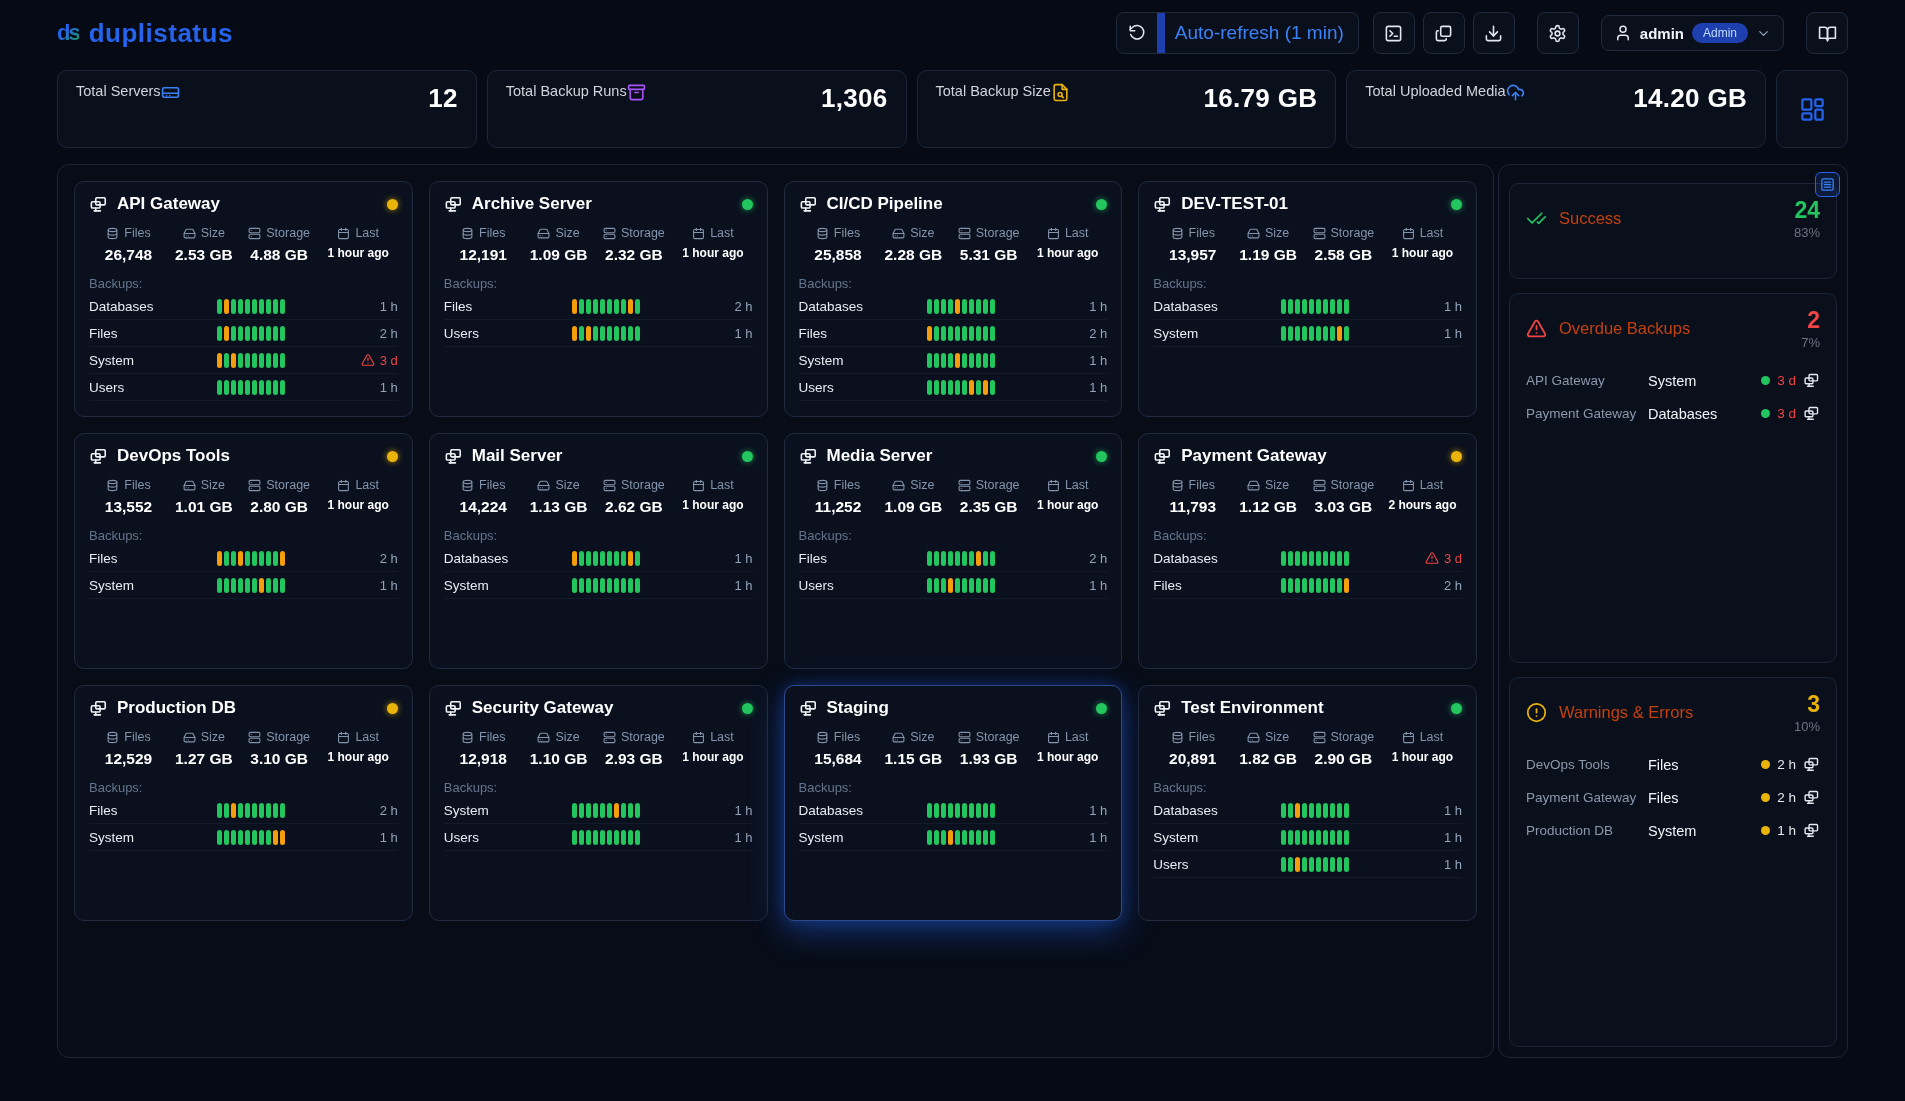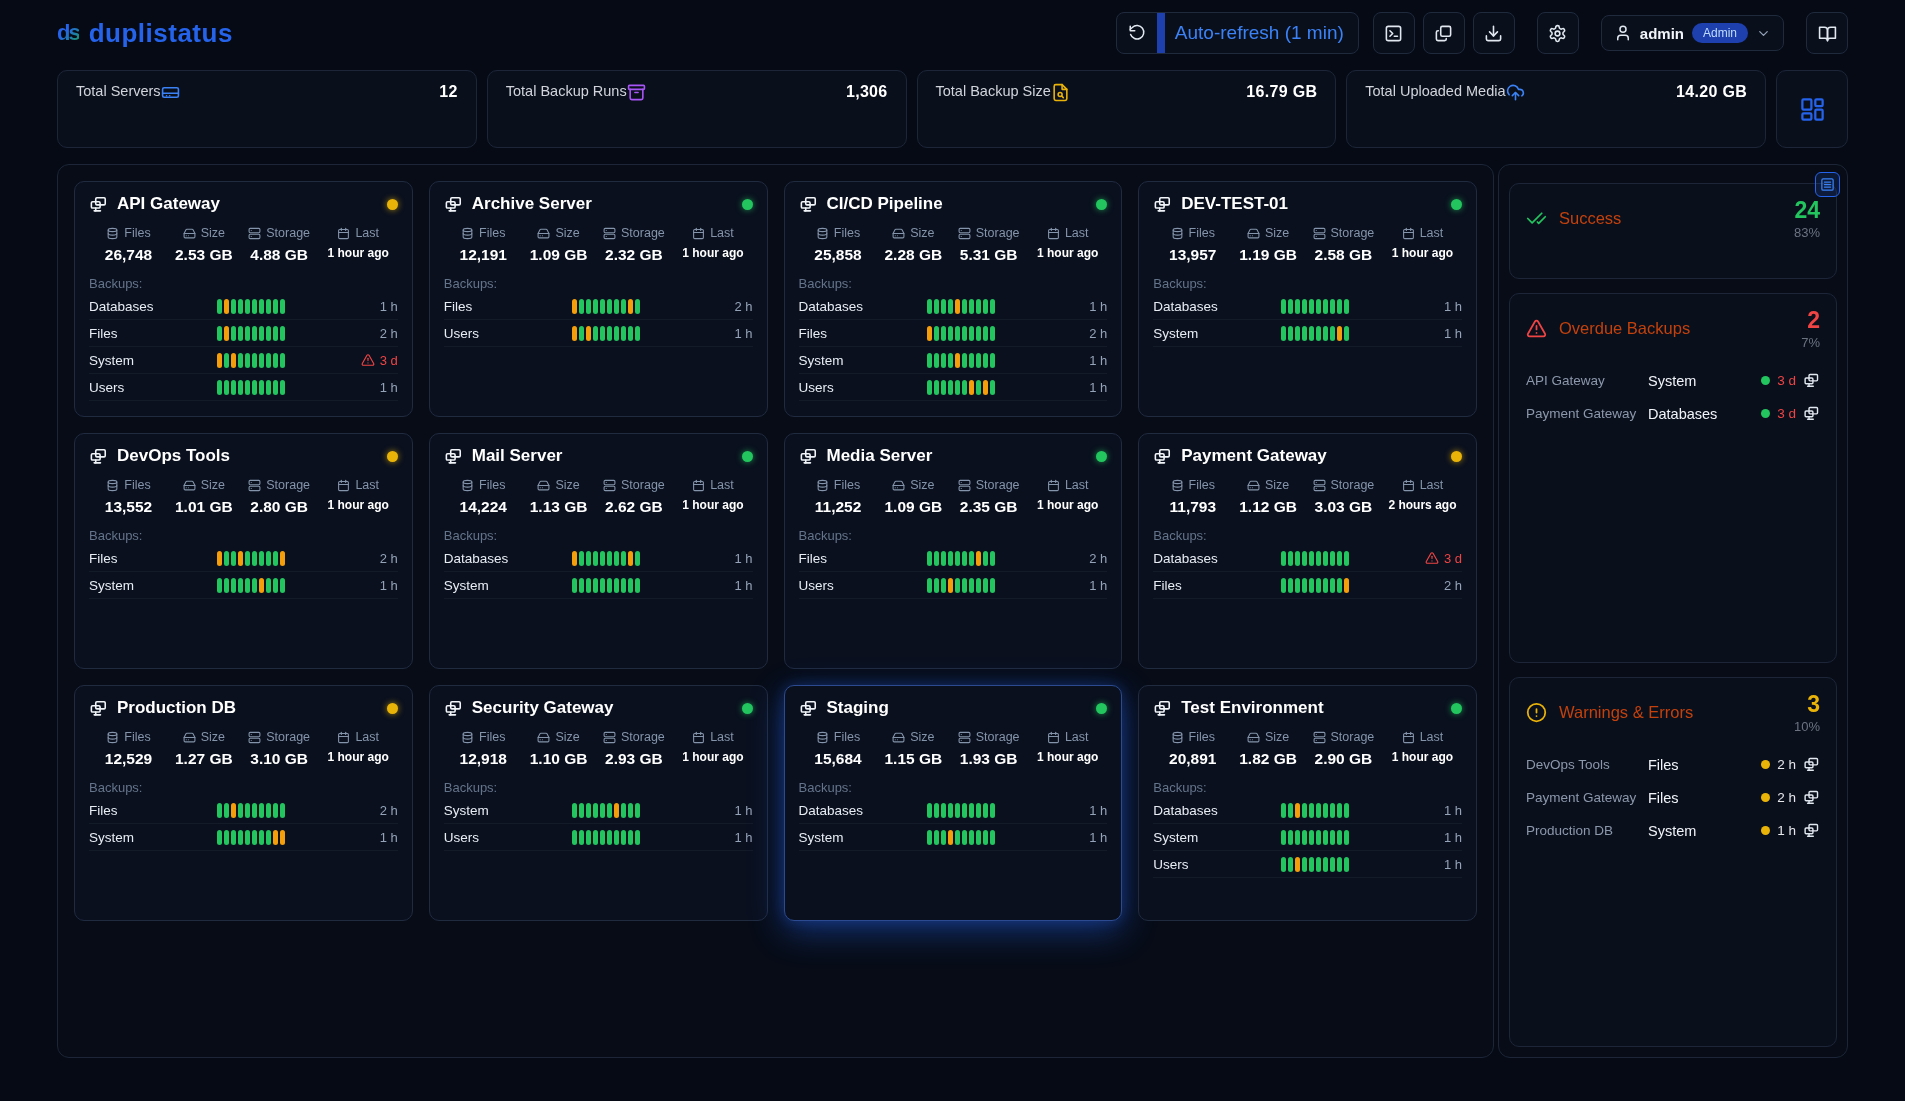--- a/index.html
+++ b/index.html
@@ -32,21 +32,21 @@
   .user-badge { background:#1e40af; color:#bfdbfe; font-size:12px; padding:3px 11px; border-radius:999px; }
   .user-box .chev { color:#94a3b8; width:15px; height:15px; }
   .book-btn { margin-left:14px; }
 
   
   .stats-row { margin:4px 57px 0; display:flex; gap:10px; height:78px; }
   .stat-card { flex:1; background:#0a0f1c; border:1px solid #1c2638; border-radius:10px; padding:12px 18px; display:flex; flex-direction:row; justify-content:space-between; }
   .stat-top { display:flex; align-items:flex-start; justify-content:space-between; }
   .stat-label { font-size:14.5px; color:#d1d5db; }
   .stat-icon { width:19px; height:19px; }
-  .stat-value { font-size:16px; font-weight:bold; color:#ffffff; letter-spacing:.3px; }
+  .stat-value { font-size:26px; font-weight:bold; color:#ffffff; letter-spacing:.3px; }
   .stat-grid-btn { flex:0 0 72px; background:#0a0f1c; border:1px solid #1c2638; border-radius:10px; display:flex; align-items:center; justify-content:center; color:#2563eb; cursor:pointer; }
   .stat-grid-btn svg { width:27px; height:27px; }
 
   
   .main { margin:16px 57px 0; display:flex; gap:4px; height:894px; }
   .servers-panel { flex:1; border:1px solid #1c2638; border-radius:12px; padding:16px; display:grid; grid-template-columns:repeat(4,1fr); grid-auto-rows:236px; gap:16px; align-content:start; background:#070c17; }
   .server-card { background:#0a101e; border:1px solid #202b40; border-radius:10px; padding:12px 14px; display:flex; flex-direction:column; cursor:pointer; }
   .server-card.hl { border-color:#2b4a8f; box-shadow:0 10px 34px rgba(37,99,235,.45), 0 0 14px rgba(37,99,235,.25); }
   .sc-head { display:flex; align-items:center; gap:9px; }
   .sc-head svg { width:19px; height:19px; color:#f1f5f9; flex:none; }

